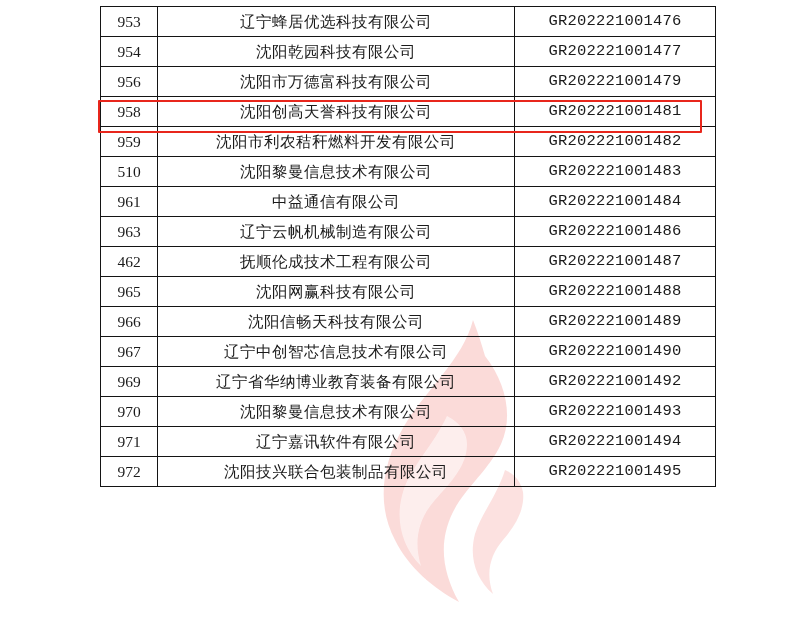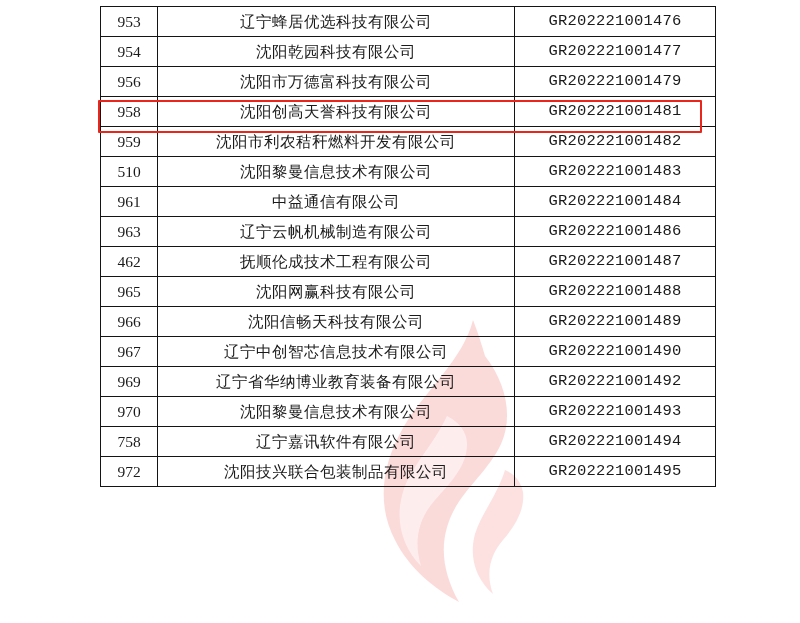--- a/index.html
+++ b/index.html
@@ -158,21 +158,21 @@
           <td class="col-seq">969</td>
           <td class="col-name">辽宁省华纳博业教育装备有限公司</td>
           <td class="col-code">GR202221001492</td>
         </tr>
         <tr>
           <td class="col-seq">970</td>
           <td class="col-name">沈阳黎曼信息技术有限公司</td>
           <td class="col-code">GR202221001493</td>
         </tr>
         <tr>
-          <td class="col-seq">758</td>
+          <td class="col-seq">971</td>
           <td class="col-name">辽宁嘉讯软件有限公司</td>
           <td class="col-code">GR202221001494</td>
         </tr>
         <tr>
           <td class="col-seq">972</td>
           <td class="col-name">沈阳技兴联合包装制品有限公司</td>
           <td class="col-code">GR202221001495</td>
         </tr>
       </tbody>
     </table>

